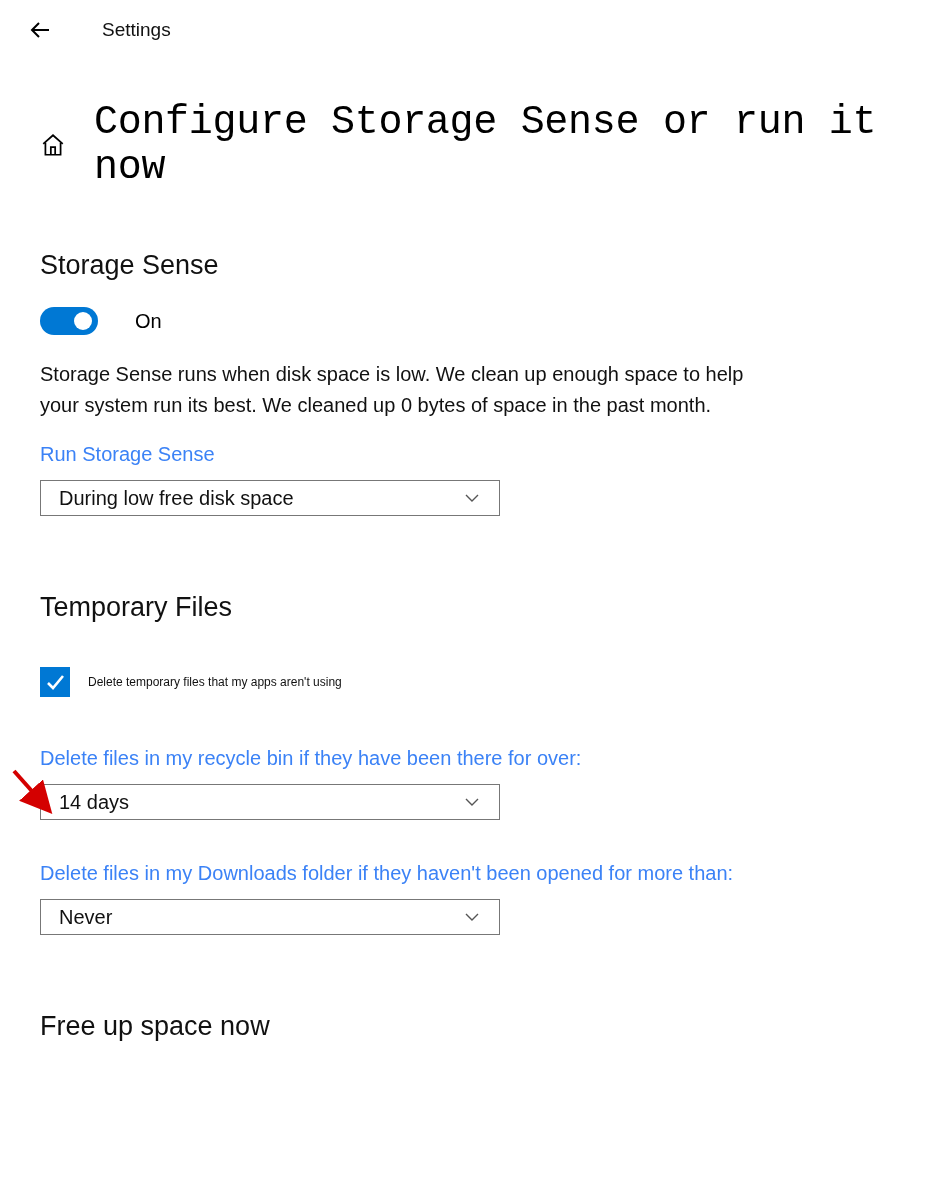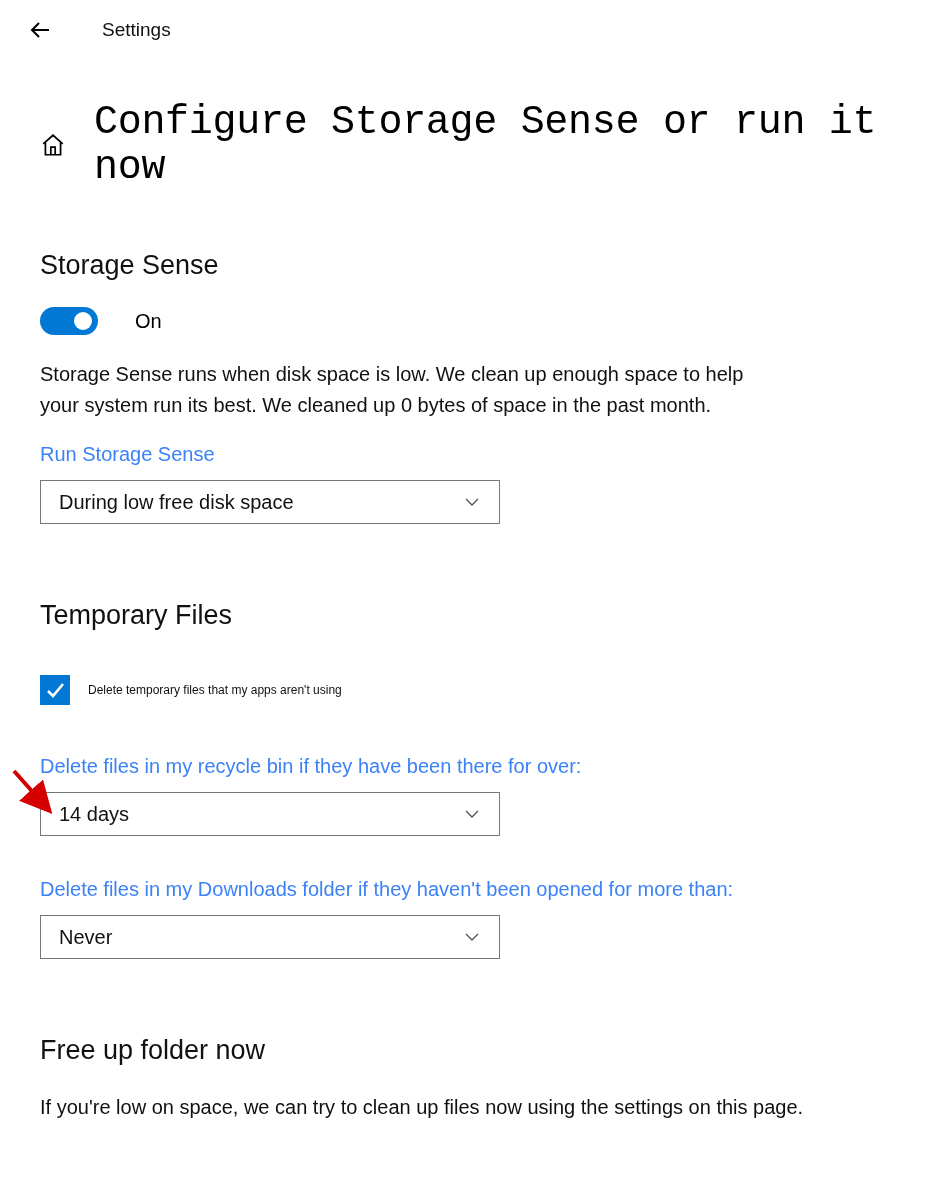--- a/index.html
+++ b/index.html
@@ -96,21 +96,21 @@
       margin-bottom: 22px;
       max-width: 730px;
     }
     .field-label {
       font-size: 20px;
       color: #3b82f6;
       margin-bottom: 14px;
     }
     .dropdown {
       width: 460px;
-      height: 44px;
+      height: 36px;
       border: 1px solid #777;
       background: #fff;
       display: flex;
       align-items: center;
       justify-content: space-between;
       padding: 0 18px;
       cursor: pointer;
       margin-bottom: 76px;
     }
     .dropdown-value {
@@ -240,22 +240,21 @@
       <span class="dropdown-value">Never</span>
       <span class="chevron">
         <svg width="16" height="16" viewBox="0 0 16 16" fill="none" stroke="#555" stroke-width="1.4">
           <polyline points="2,5 8,11 14,5"></polyline>
         </svg>
       </span>
     </div>
   </div>
 
   <div>
-    <h2 class="section-heading">Free up folder now</h2>
-    <p class="description" style="max-width:890px;">If you're low on space, we can try to clean up files now using the settings on this page.</p>
+    <h2 class="section-heading">Free up space now</h2>
   </div>
 
 </div>
 
 <div class="arrow-annotation">
   <svg width="50" height="55" viewBox="0 0 50 55">
     <defs>
       <marker id="ah" markerWidth="8" markerHeight="8" refX="6" refY="4" orient="auto">
         <polygon points="0,0 8,4 0,8" fill="#d40000"></polygon>
       </marker>

